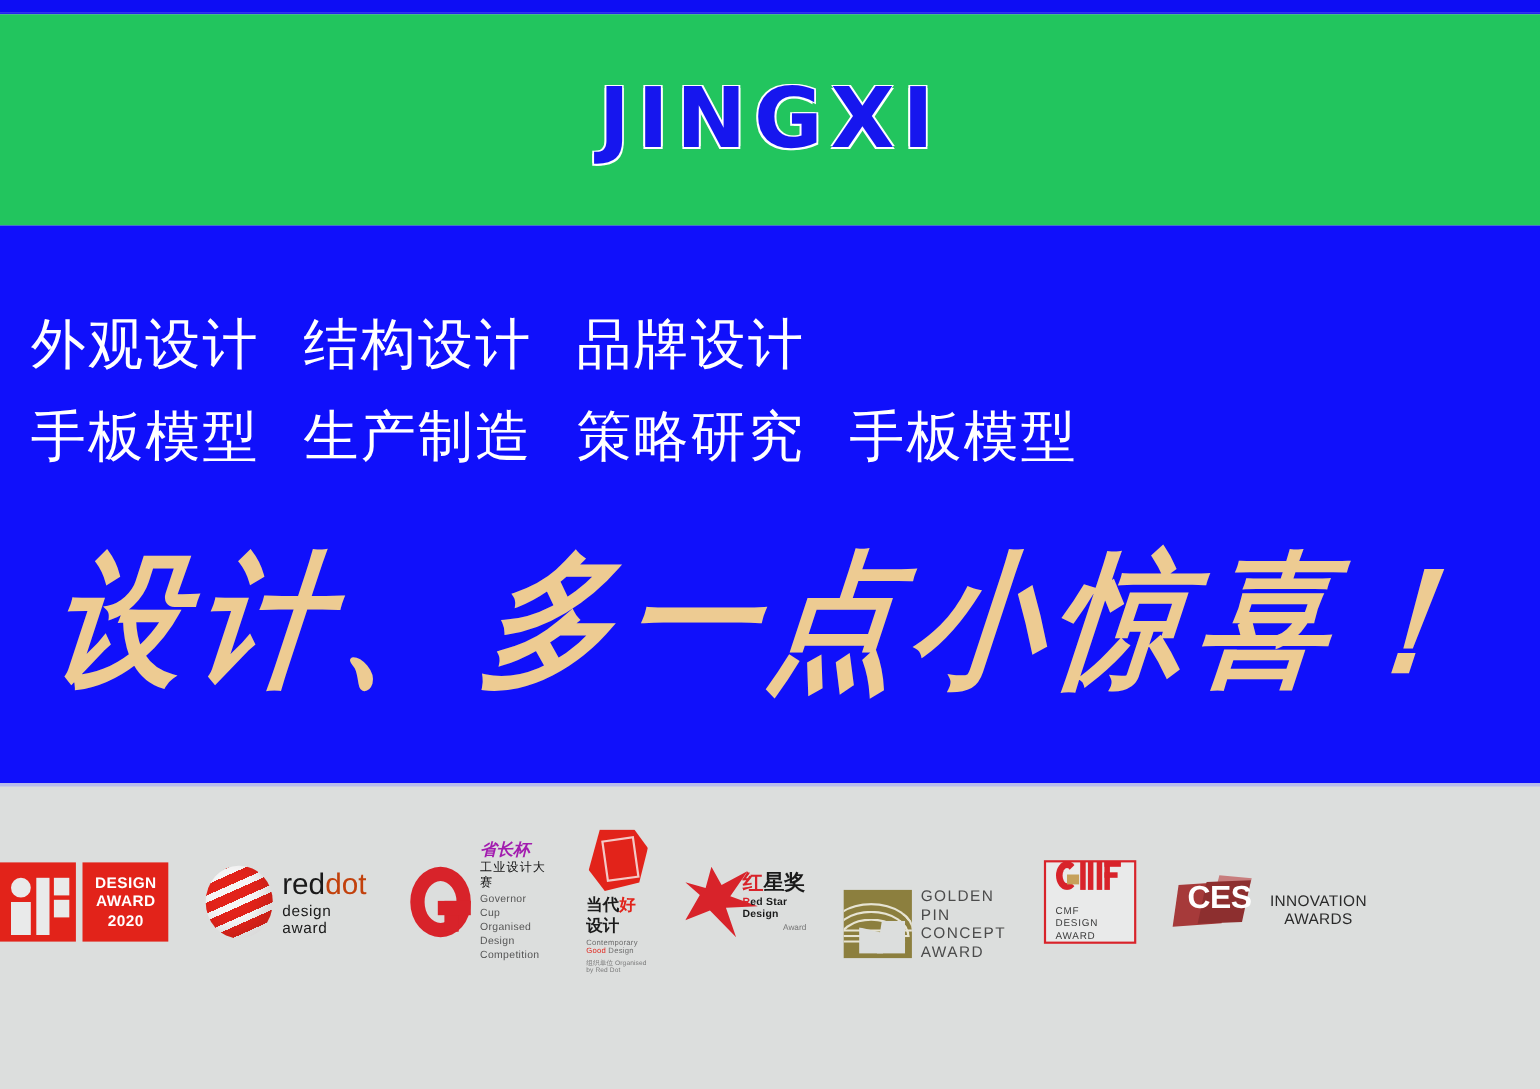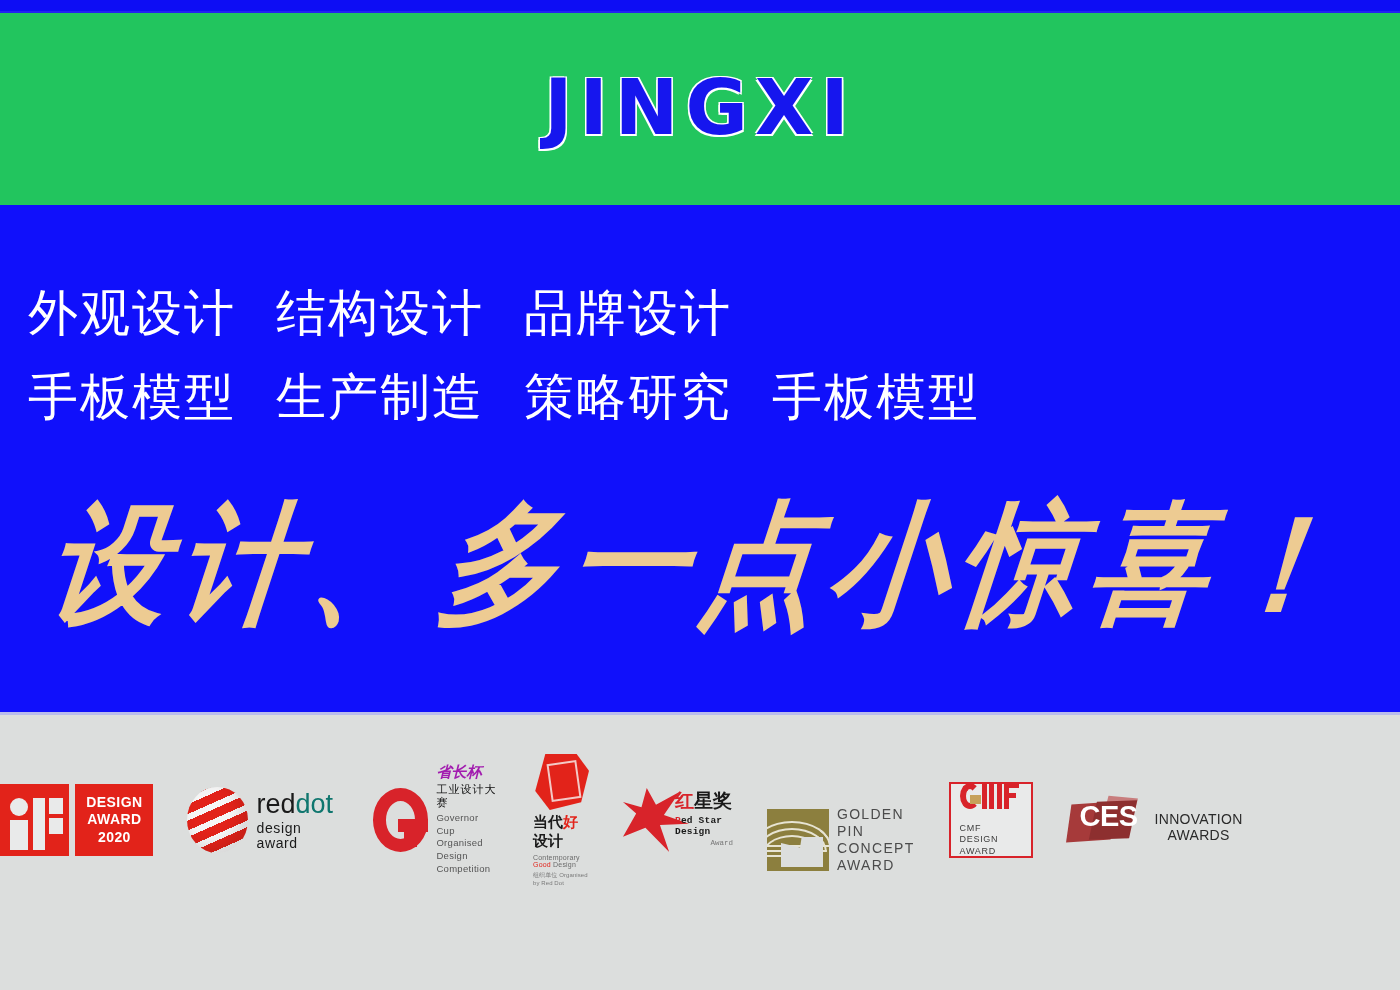--- a/index.html
+++ b/index.html
@@ -74,21 +74,21 @@
 
   
   .rd-wrap{display:flex;align-items:center;gap:9px;}
   .rd-ball{width:66px;height:66px;border-radius:50%;
     background:
       repeating-linear-gradient(-24deg,#e2231a 0 9px,#f6f6f6 9px 15px);
     box-shadow:inset -7px -7px 14px rgba(0,0,0,.12);
   }
   .rd-txt{display:flex;flex-direction:column;line-height:1.05;}
   .rd-l1{font-size:27px;font-weight:400;color:#1a1a1a;}
-  .rd-l1 i{font-style:normal;color:#0f766e;}
+  .rd-l1 i{font-style:normal;color:#c2410c;}
   .rd-l2{font-size:14px;color:#1a1a1a;letter-spacing:.6px;margin-top:3px;}
 
   
   .gc-wrap{display:flex;align-items:center;gap:8px;}
   .gc-mark{width:64px;height:64px;border-radius:50%;border:13px solid #d8232a;position:relative;box-sizing:border-box;}
   .gc-mark::after{content:"";position:absolute;right:-13px;top:18px;width:30px;height:13px;background:#d8232a;}
   .gc-mark::before{content:"";position:absolute;right:-2px;top:18px;width:13px;height:28px;background:#d8232a;}
   .gc-txt{display:flex;flex-direction:column;line-height:1.18;}
   .gc-cn{font-size:15px;font-weight:700;color:#a21caf;font-family:"DejaVu Serif","Liberation Serif",serif;font-style:italic;}
   .gc-cn2{font-size:11px;color:#111;letter-spacing:1px;margin-top:1px;}
@@ -103,21 +103,21 @@
   .cg-cn{font-size:15px;font-weight:700;color:#1a1a1a;letter-spacing:0px;}
   .cg-cn i{font-style:normal;color:#e2231a;}
   .cg-en{font-size:7px;color:#6b6b6b;letter-spacing:.2px;}
   .cg-en i{font-style:normal;color:#e2231a;}
   .cg-en2{font-size:6px;color:#7a7a7a;letter-spacing:.1px;}
 
   
   .rs-wrap{position:relative;width:110px;height:72px;}
   .rs-star{position:absolute;left:0;top:4px;width:66px;height:64px;background:#d8232a;
     clip-path:polygon(36% 0,50% 26%,86% 6%,62% 42%,100% 56%,56% 58%,70% 100%,34% 62%,0 76%,20% 40%,0 22%,28% 30%);}
-  .rs-txt{position:absolute;left:52px;top:8px;display:flex;flex-direction:column;line-height:1.15;font-family:Liberation Mono, monospace;}
+  .rs-txt{position:absolute;left:52px;top:8px;display:flex;flex-direction:column;line-height:1.15;}
   .rs-cn{font-size:19px;font-weight:700;color:#1a1a1a;}
   .rs-cn i{font-style:normal;color:#d8232a;}
   .rs-en{font-size:9.5px;font-weight:700;color:#1a1a1a;letter-spacing:.2px;margin-top:2px;}
   .rs-en i{font-style:normal;color:#d8232a;}
   .rs-en2{font-size:7.5px;color:#777;text-align:right;margin-top:1px;}
 
   
   .gp-wrap{display:flex;align-items:center;gap:8px;margin-top:40px;}
   .gp-mark{width:62px;height:62px;background:#8c7f3e;position:relative;overflow:hidden;}
   .gp-mark .arc{position:absolute;border:2px solid #e7e4d3;border-radius:50% 50% 0 0/100% 100% 0 0;}

